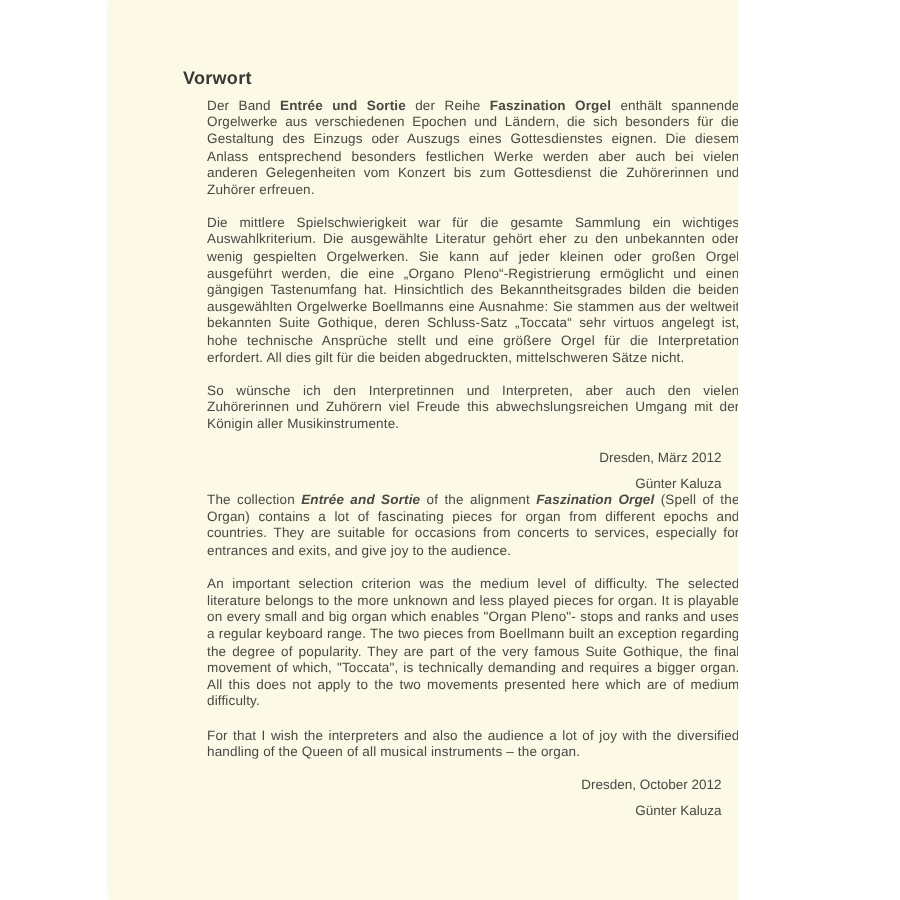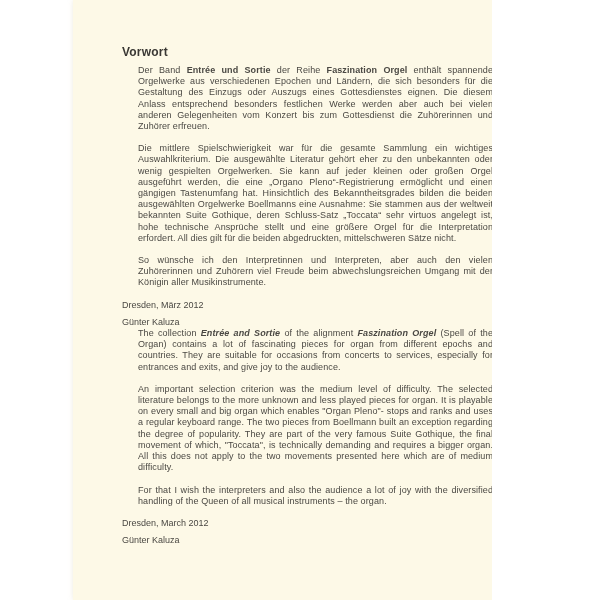--- a/index.html
+++ b/index.html
@@ -47,22 +47,22 @@
     letter-spacing: 0.1px;
   }
   p.body-par .b {
     font-weight: bold;
   }
   p.body-par .bi {
     font-weight: bold;
     font-style: italic;
   }
   .sigblock {
-    margin: 6px 0 0 0;
-    text-align: left;
+    margin: 6px 12px 0 0;
+    text-align: right;
     font-size: 9px;
     line-height: 11.2px;
   }
   .sigblock .dateline {
     display: block;
   }
   .sigblock .signature {
     display: block;
     margin-top: 6px;
   }
@@ -74,37 +74,37 @@
   <div class="page">
     <div class="content">
 
       <section>
         <h2 class="heading">Vorwort</h2>
 
         <p class="body-par"><span>Der Band </span><span class="b">Entrée und Sortie</span><span> der Reihe </span><span class="b">Faszination Orgel</span><span> enthält spannende Orgelwerke aus verschiedenen Epochen und Ländern, die sich besonders für die Gestaltung des Einzugs oder Auszugs eines Gottesdienstes eignen. Die diesem Anlass entsprechend besonders festlichen Werke werden aber auch bei vielen anderen Gelegenheiten vom Konzert bis zum Gottesdienst die Zuhörerinnen und Zuhörer erfreuen.</span></p>
 
         <p class="body-par">Die mittlere Spielschwierigkeit war für die gesamte Sammlung ein wichtiges Auswahlkriterium. Die ausgewählte Literatur gehört eher zu den unbekannten oder wenig gespielten Orgelwerken. Sie kann auf jeder kleinen oder großen Orgel ausgeführt werden, die eine „Organo Pleno“-Registrierung ermöglicht und einen gängigen Tastenumfang hat. Hinsichtlich des Bekanntheitsgrades bilden die beiden ausgewählten Orgelwerke Boellmanns eine Ausnahme: Sie stammen aus der weltweit bekannten Suite Gothique, deren Schluss-Satz „Toccata“ sehr virtuos angelegt ist, hohe technische Ansprüche stellt und eine größere Orgel für die Interpretation erfordert. All dies gilt für die beiden abgedruckten, mittelschweren Sätze nicht.</p>
 
-        <p class="body-par">So wünsche ich den Interpretinnen und Interpreten, aber auch den vielen Zuhörerinnen und Zuhörern viel Freude beim abwechslungsreichen Umgang mit der Königin aller Musikinstrumente.</p>
+        <p class="body-par">So wünsche ich den Interpretinnen und Interpreten, aber auch den vielen Zuhörerinnen und Zuhörern viel Freude this abwechslungsreichen Umgang mit der Königin aller Musikinstrumente.</p>
 
         <div class="sigblock">
           <span class="dateline">Dresden, März 2012</span>
           <span class="signature">Günter Kaluza</span>
         </div>
       </section>
 
       <section>
 
         <p class="body-par"><span>The collection </span><span class="bi">Entrée and Sortie</span><span> of the alignment </span><span class="bi">Faszination Orgel</span><span> (Spell of the Organ) contains a lot of fascinating pieces for organ from different epochs and countries. They are suitable for occasions from concerts to services, especially for entrances and exits, and give joy to the audience.</span></p>
 
         <p class="body-par">An important selection criterion was the medium level of difficulty. The selected literature belongs to the more unknown and less played pieces for organ. It is playable on every small and big organ which enables "Organ Pleno"- stops and ranks and uses a regular keyboard range. The two pieces from Boellmann built an exception regarding the degree of popularity. They are part of the very famous Suite Gothique, the final movement of which, "Toccata", is technically demanding and requires a bigger organ. All this does not apply to the two movements presented here which are of medium difficulty.</p>
 
         <p class="body-par">For that I wish the interpreters and also the audience a lot of joy with the diversified handling of the Queen of all musical instruments – the organ.</p>
 
         <div class="sigblock">
-          <span class="dateline">Dresden, March 2012</span>
+          <span class="dateline">Dresden, October 2012</span>
           <span class="signature">Günter Kaluza</span>
         </div>
       </section>
 
     </div>
   </div>
 </div>
 
 </body></html>

